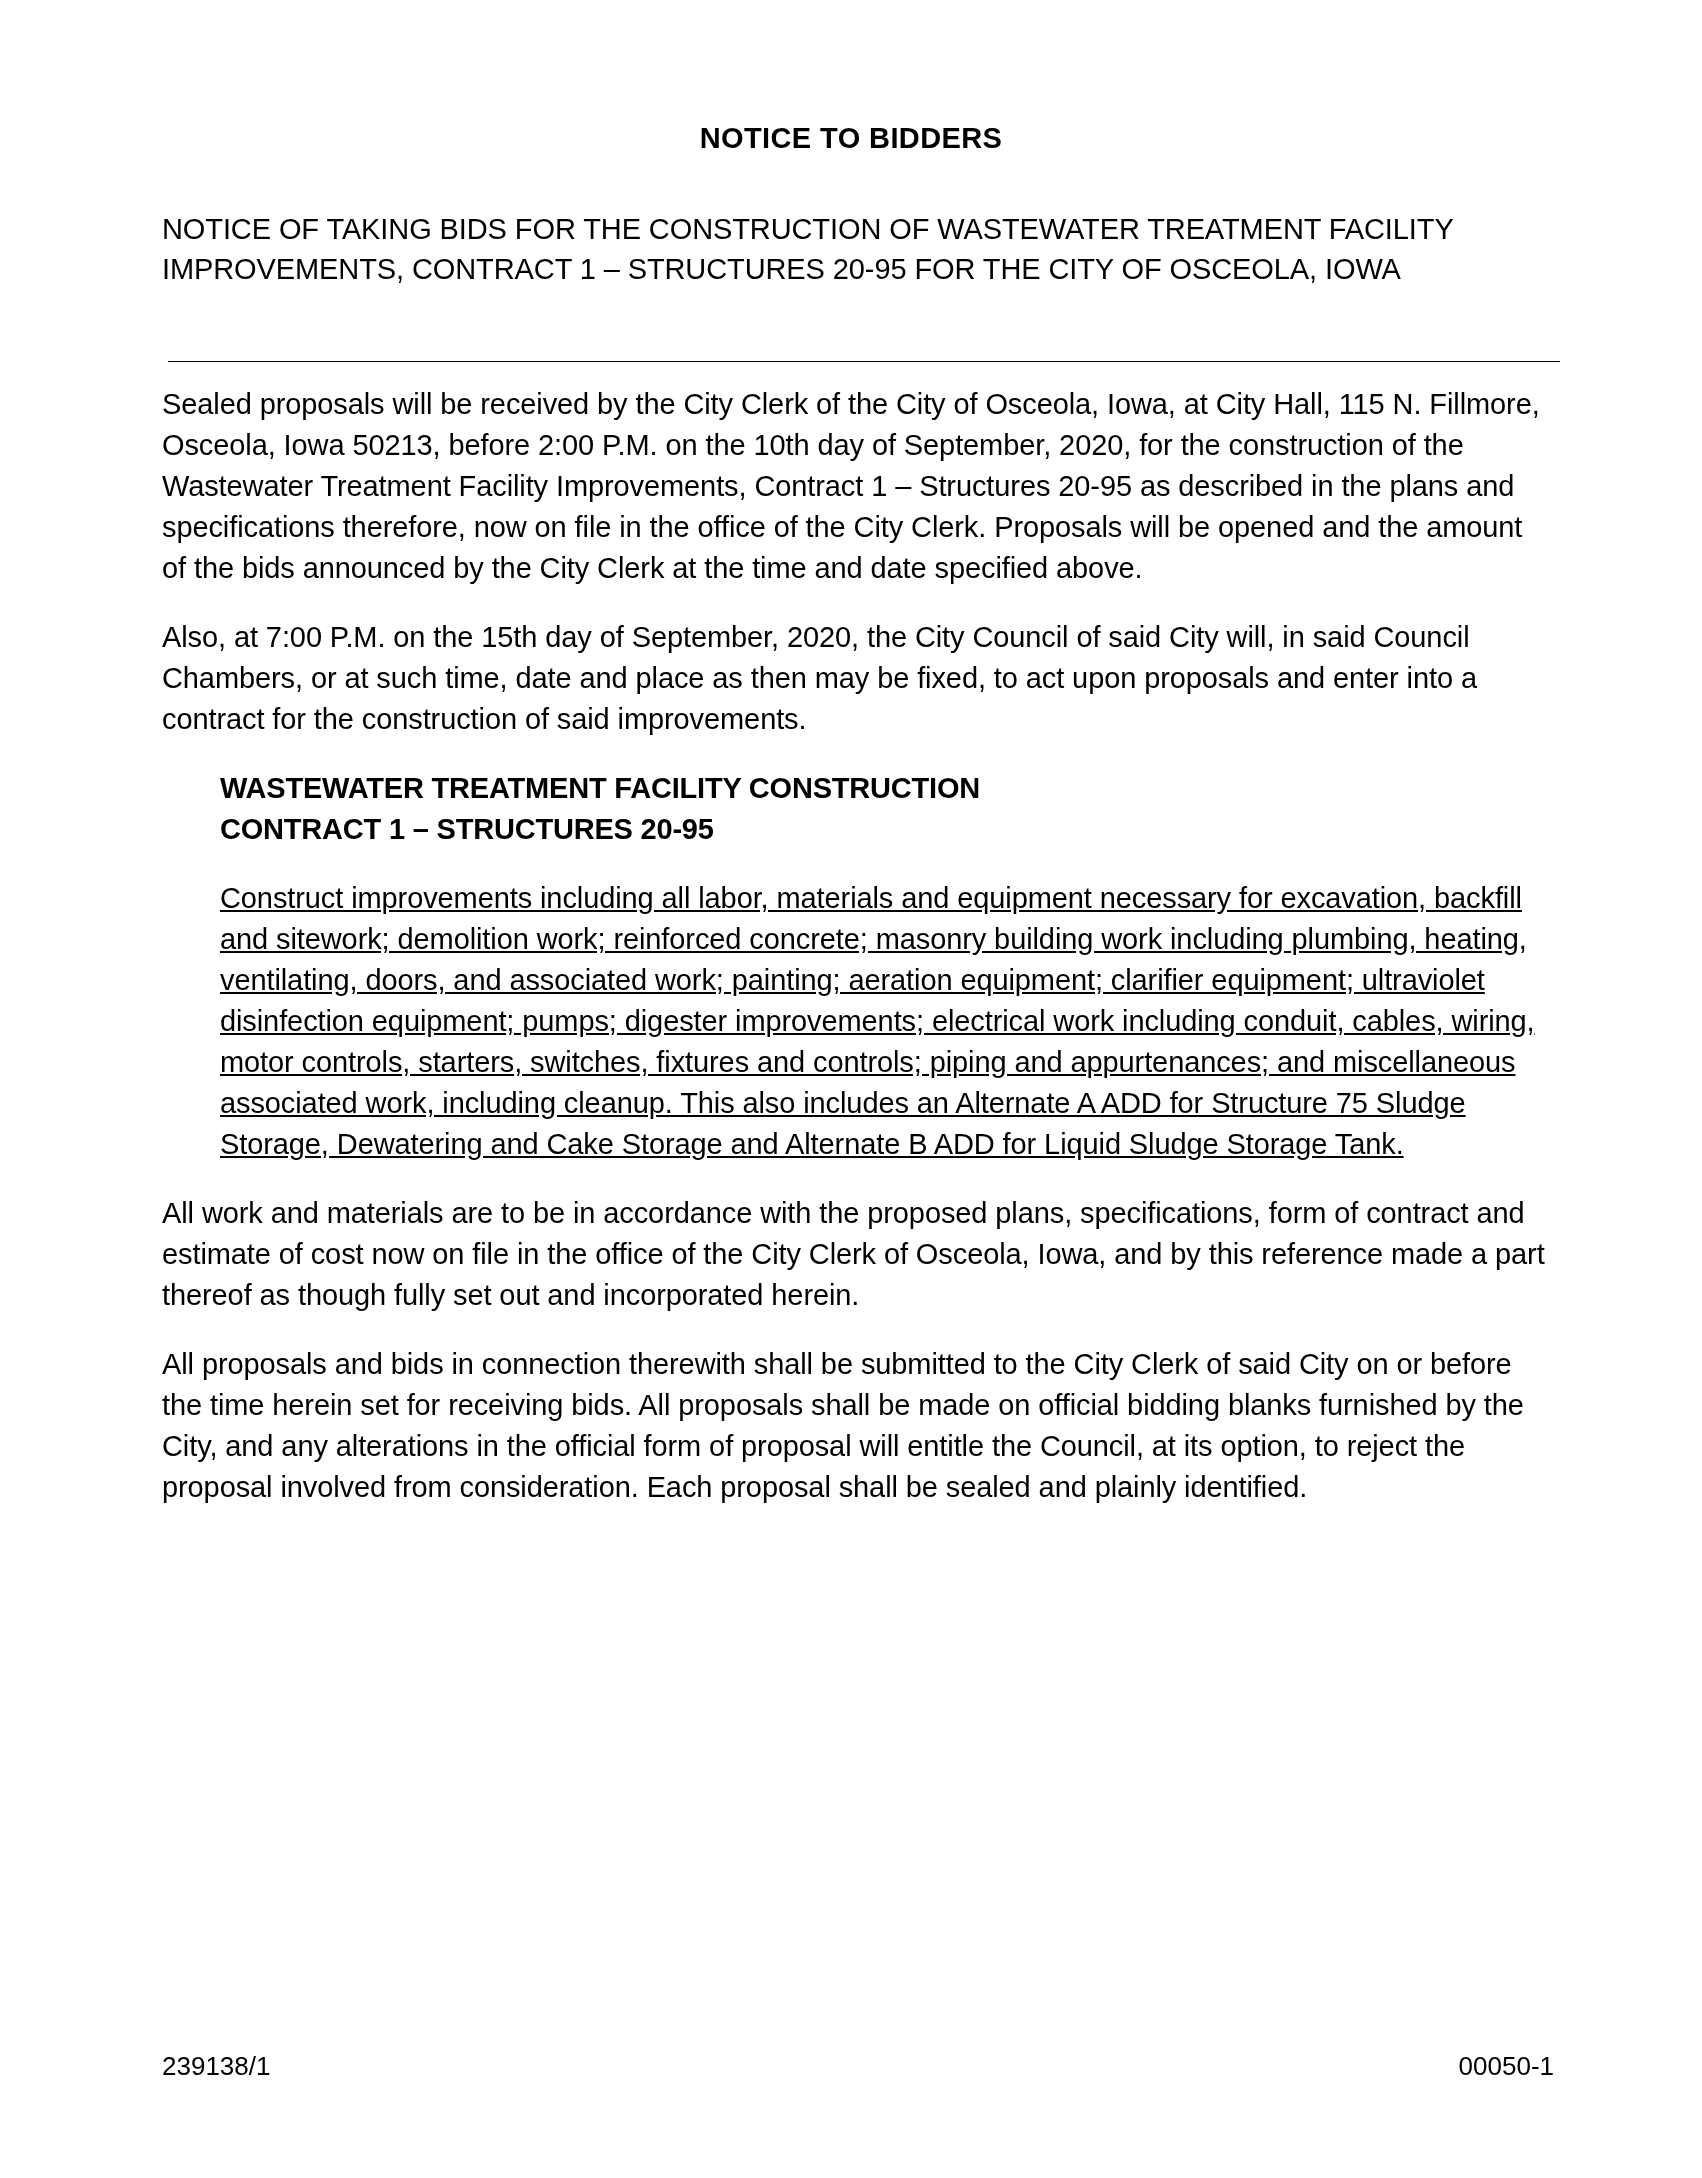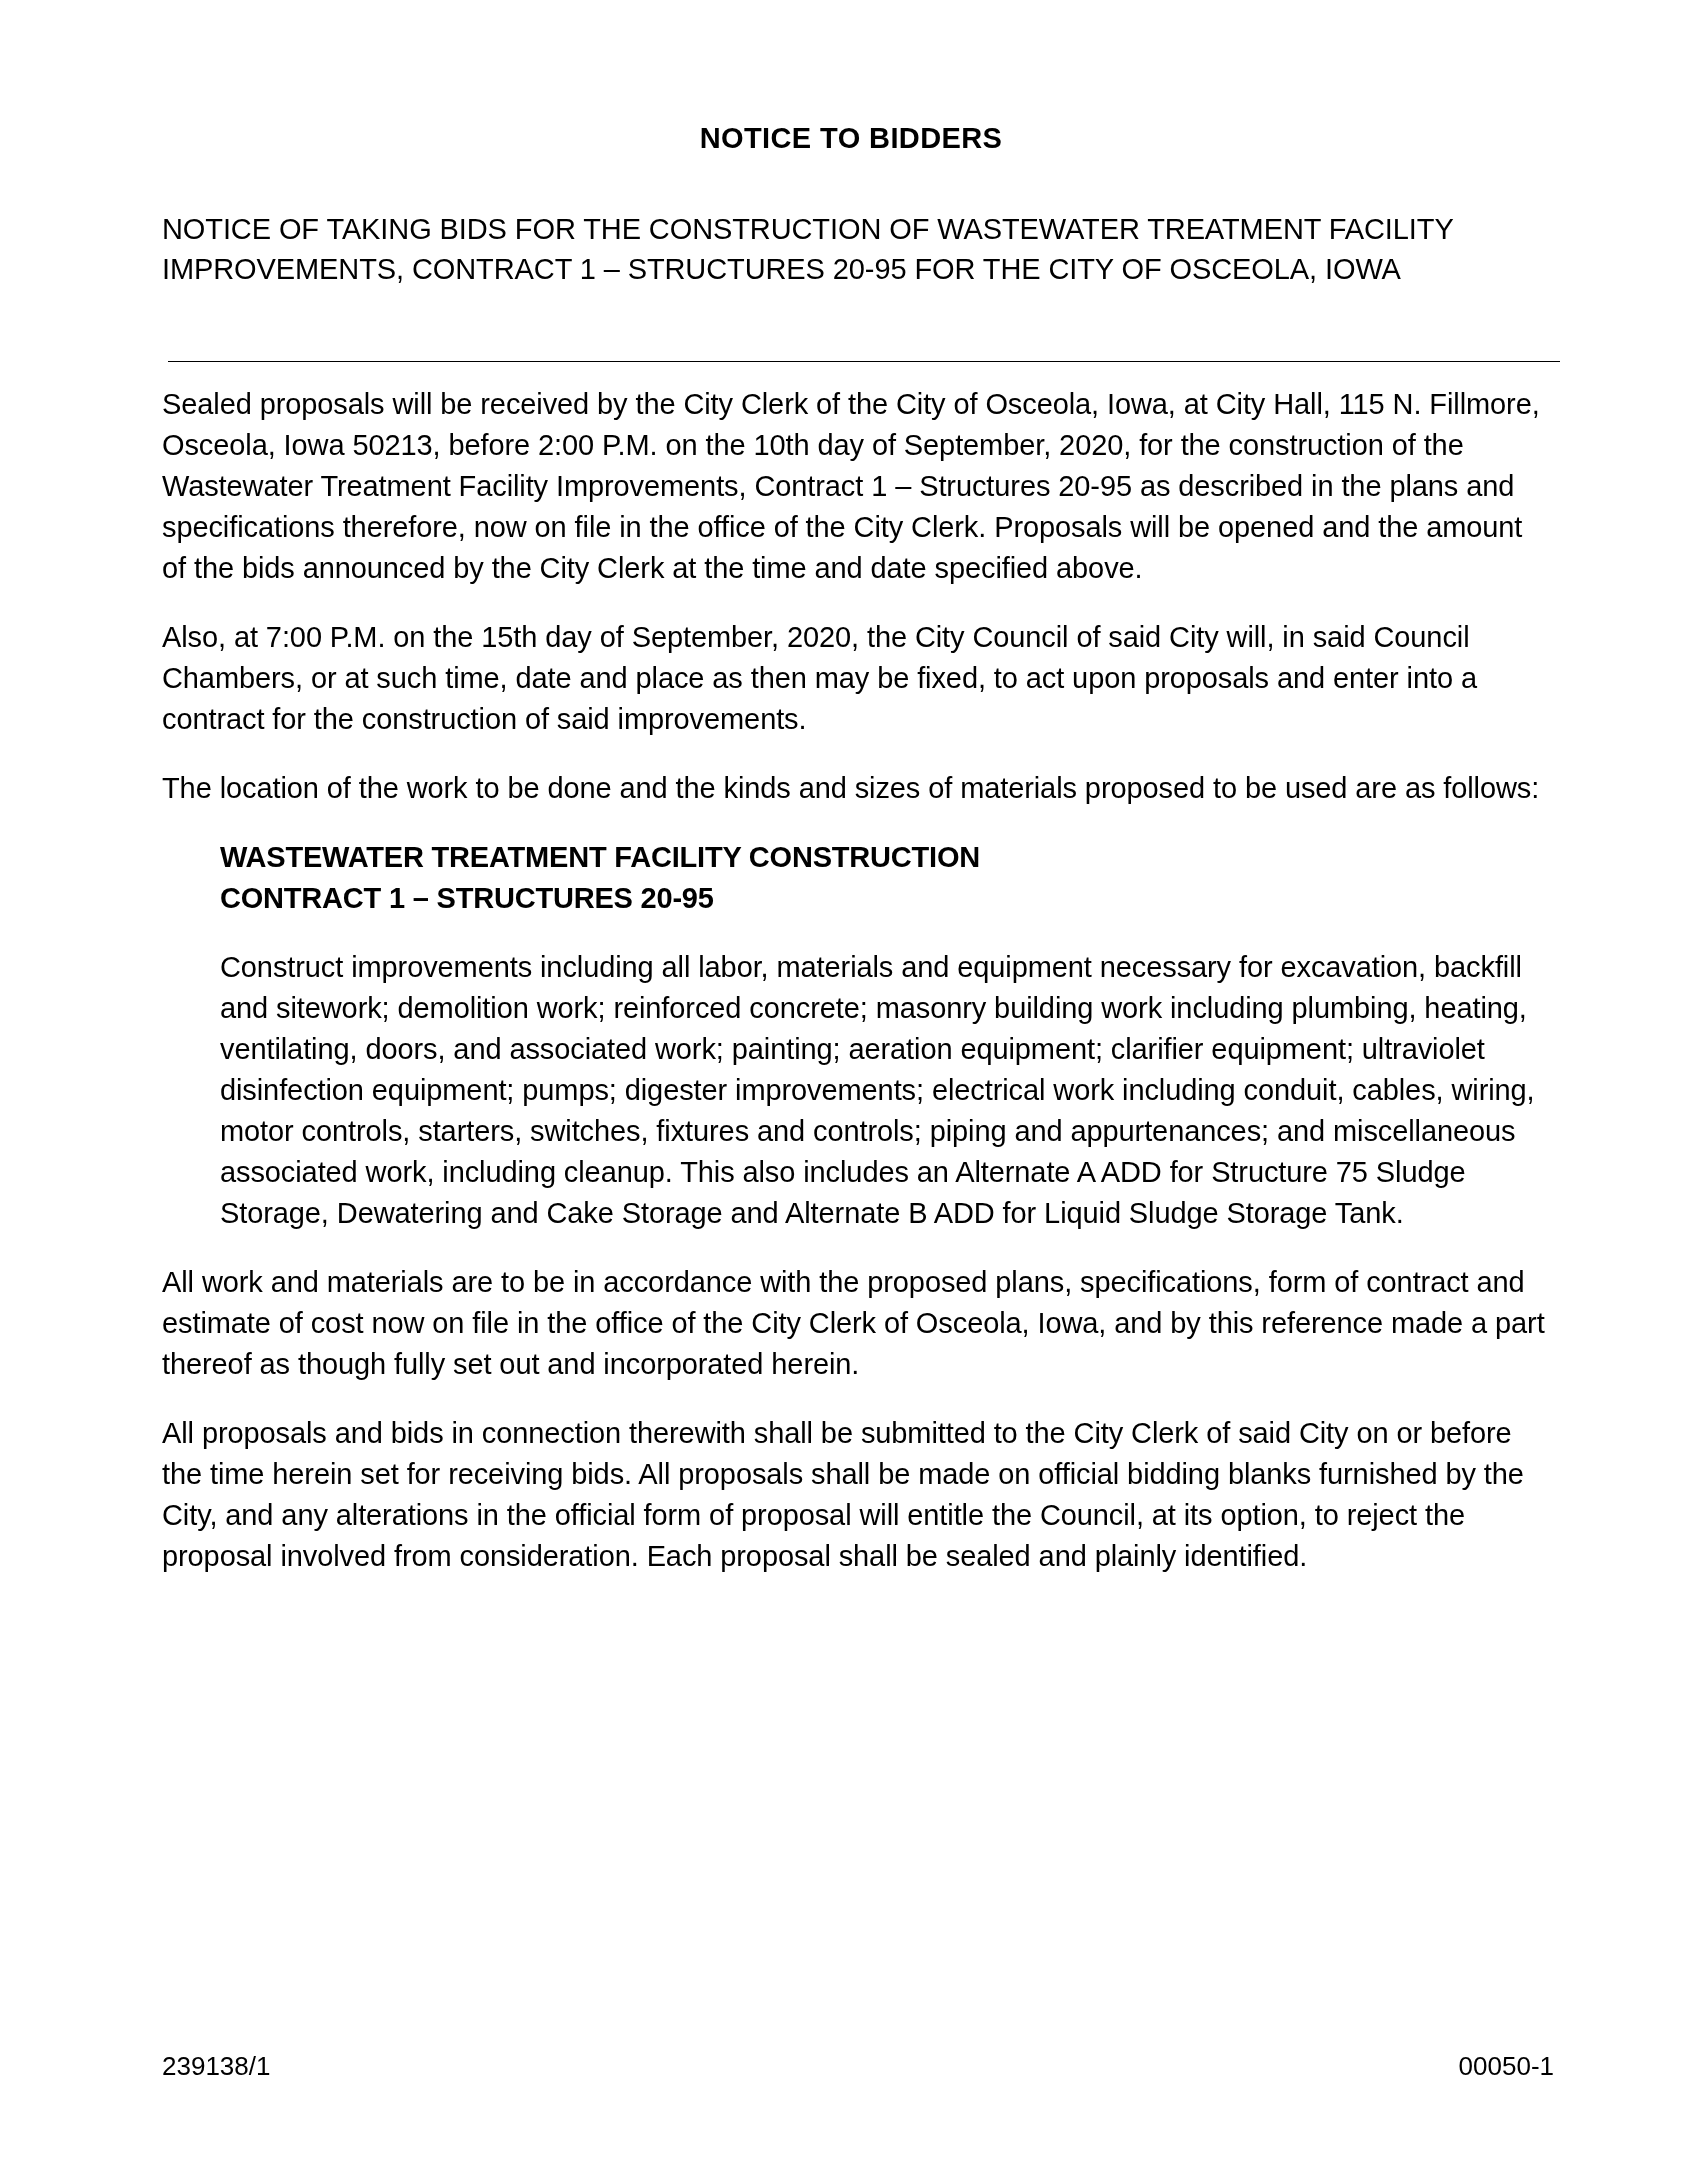--- a/index.html
+++ b/index.html
@@ -66,20 +66,21 @@
     padding-left: 58px;
   }
   .sub-heading {
     font-weight: bold;
     margin: 0;
     line-height: 41px;
     letter-spacing: -0.2px;
   }
   .indent-para {
     margin: 28px 0 0 0;
+    text-decoration: underline;
   }
   .footer {
     position: absolute;
     left: 162px;
     top: 2051px;
     width: 1392px;
     font-size: 26px;
     display: flex;
     justify-content: space-between;
     align-items: baseline;
@@ -95,21 +96,20 @@
   <div class="subject-block">NOTICE OF TAKING BIDS FOR THE CONSTRUCTION OF WASTEWATER TREATMENT FACILITY IMPROVEMENTS, CONTRACT 1 – STRUCTURES 20-95 FOR THE CITY OF OSCEOLA, IOWA</div>
 
   <div class="rule"></div>
 
   <div class="body-block">
 
     <p class="para">Sealed proposals will be received by the City Clerk of the City of Osceola, Iowa, at City Hall, 115 N. Fillmore, Osceola, Iowa 50213, before 2:00 P.M. on the 10th day of September, 2020, for the construction of the Wastewater Treatment Facility Improvements, Contract 1 – Structures 20-95 as described in the plans and specifications therefore, now on file in the office of the City Clerk. Proposals will be opened and the amount of the bids announced by the City Clerk at the time and date specified above.</p>
 
     <p class="para">Also, at 7:00 P.M. on the 15th day of September, 2020, the City Council of said City will, in said Council Chambers, or at such time, date and place as then may be fixed, to act upon proposals and enter into a contract for the construction of said improvements.</p>
 
-    <p class="para">The location of the work to be done and the kinds and sizes of materials proposed to be used are as follows:</p>
 
     <div class="indent-block">
       <p class="sub-heading">WASTEWATER TREATMENT FACILITY CONSTRUCTION</p>
       <p class="sub-heading">CONTRACT 1 – STRUCTURES 20-95</p>
       <p class="indent-para">Construct improvements including all labor, materials and equipment necessary for excavation, backfill and sitework; demolition work; reinforced concrete; masonry building work including plumbing, heating, ventilating, doors, and associated work; painting; aeration equipment; clarifier equipment; ultraviolet disinfection equipment; pumps; digester improvements; electrical work including conduit, cables, wiring, motor controls, starters, switches, fixtures and controls; piping and appurtenances; and miscellaneous associated work, including cleanup.  This also includes an Alternate A ADD for Structure 75 Sludge Storage, Dewatering and Cake Storage and Alternate B ADD for Liquid Sludge Storage Tank.</p>
     </div>
 
     <p class="para">All work and materials are to be in accordance with the proposed plans, specifications, form of contract and estimate of cost now on file in the office of the City Clerk of Osceola, Iowa, and by this reference made a part thereof as though fully set out and incorporated herein.</p>
 
     <p class="para">All proposals and bids in connection therewith shall be submitted to the City Clerk of said City on or before the time herein set for receiving bids.  All proposals shall be made on official bidding blanks furnished by the City, and any alterations in the official form of proposal will entitle the Council, at its option, to reject the proposal involved from consideration.  Each proposal shall be sealed and plainly identified.</p>

